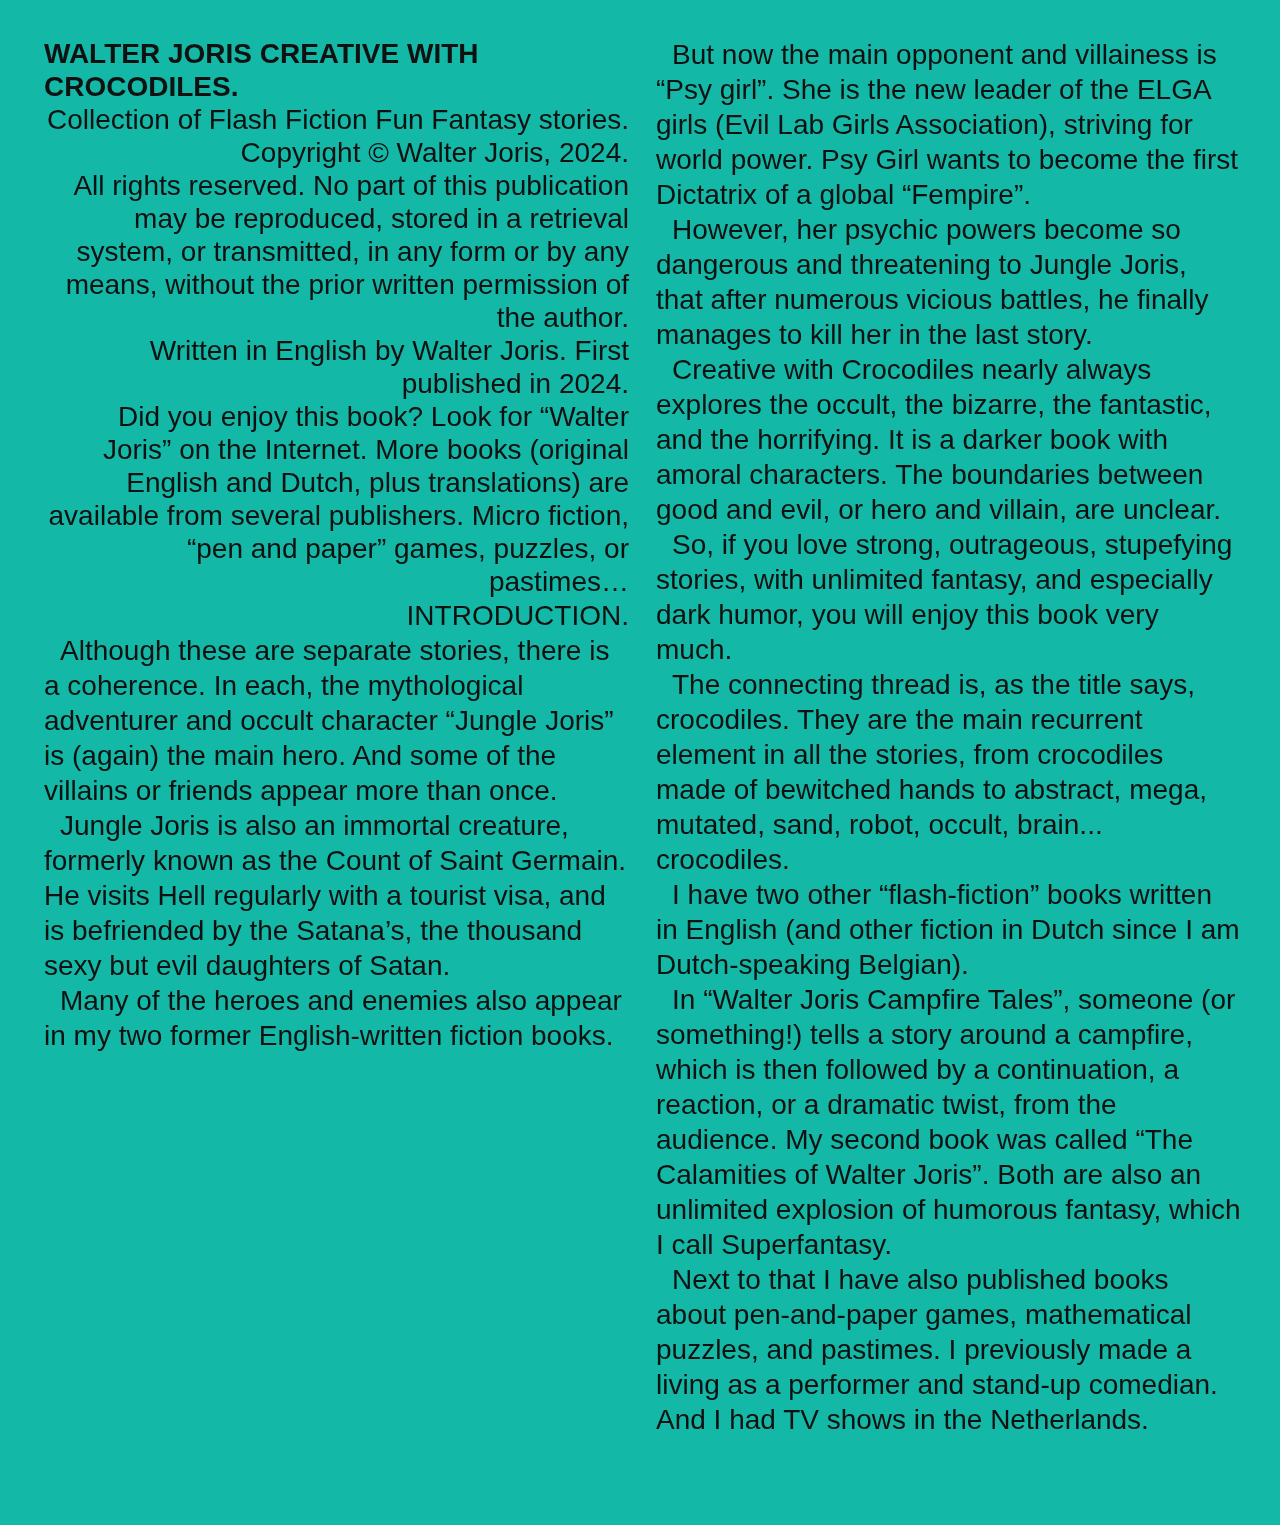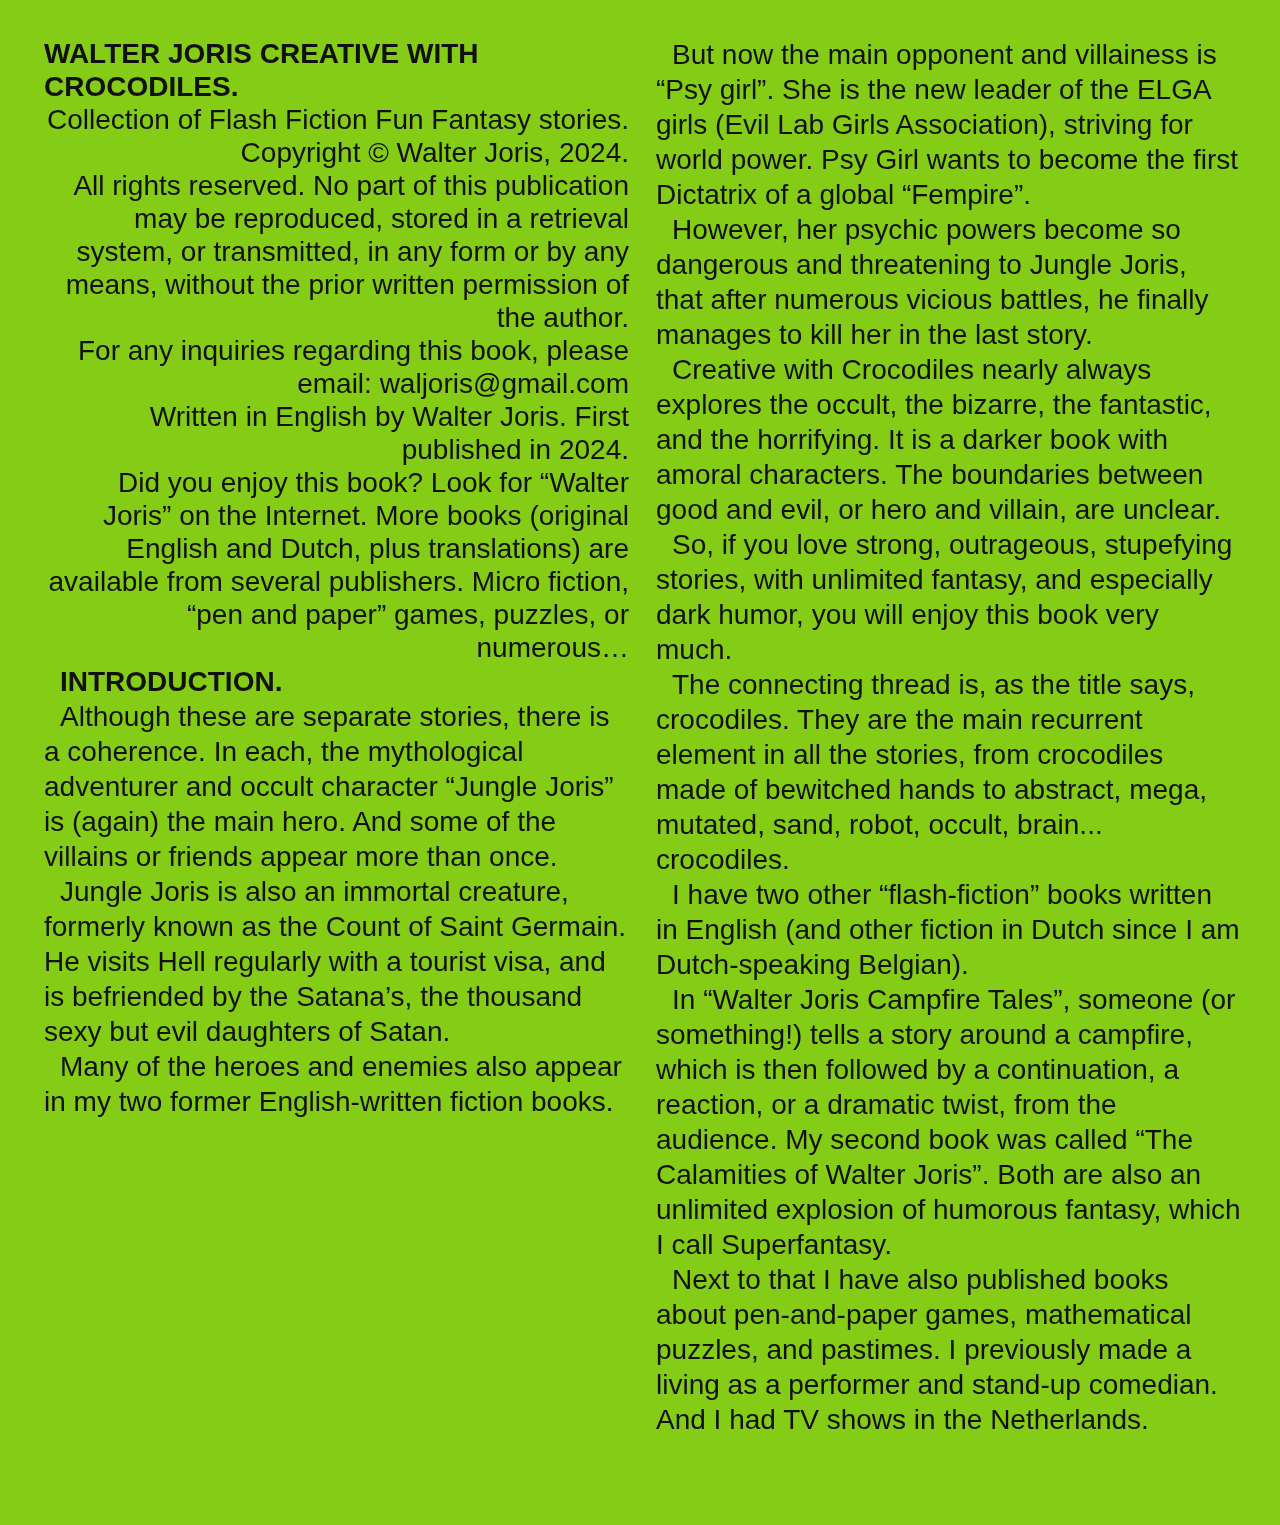--- a/index.html
+++ b/index.html
@@ -4,21 +4,21 @@
 <style>
   html, body {
     margin: 0;
     padding: 0;
     background: #ffffff;
   }
   .page {
     position: relative;
     width: 1280px;
     height: 1525px;
-    background: #84cc16;
+    background: #14b8a6;
     box-sizing: border-box;
     padding: 37px 0 0 44px;
     display: flex;
     gap: 27px;
     overflow: hidden;
     font-family: "Liberation Sans", "DejaVu Sans", sans-serif;
     color: #111111;
   }
   .col {
     width: 585px;
@@ -34,25 +34,26 @@
     font-size: 28px;
     line-height: 33px;
     margin: 0;
   }
   .front-matter p {
     line-height: 33px;
     text-indent: 0;
     text-align: right;
   }
   .section-heading {
-    font-weight: bold;
+    font-weight: normal;
     font-size: 28px;
     line-height: 35px;
     margin: 66px 0 0 0;
     text-indent: 16px;
+    text-align: right;
   }
   .intro p {
     line-height: 35px;
     text-indent: 16px;
   }
   .col-right p {
     line-height: 35px;
     text-indent: 16px;
   }
 </style>
@@ -62,23 +63,22 @@
 <div class="page">
 
   <div class="col col-left">
 
     <p class="book-title">WALTER JORIS CREATIVE WITH CROCODILES.</p>
 
     <div class="front-matter">
       <p>Collection of Flash Fiction Fun Fantasy stories.</p>
       <p>Copyright © Walter Joris, 2024.</p>
       <p>All rights reserved. No part of this publication may be reproduced, stored in a retrieval system, or transmitted, in any form or by any means, without the prior written permission of the author.</p>
-      <p>For any inquiries regarding this book, please email: waljoris@gmail.com</p>
       <p>Written in English by Walter Joris. First published in 2024.</p>
-      <p>Did you enjoy this book? Look for “Walter Joris” on the Internet. More books (original English and Dutch, plus translations) are available from several publishers. Micro fiction, “pen and paper” games, puzzles, or numerous…</p>
+      <p>Did you enjoy this book? Look for “Walter Joris” on the Internet. More books (original English and Dutch, plus translations) are available from several publishers. Micro fiction, “pen and paper” games, puzzles, or pastimes…</p>
     </div>
 
     <p class="section-heading">INTRODUCTION.</p>
 
     <div class="intro">
       <p>Although these are separate stories, there is a coherence. In each, the mythological adventurer and occult character “Jungle Joris” is (again) the main hero. And some of the villains or friends appear more than once.</p>
       <p>Jungle Joris is also an immortal creature, formerly known as the Count of Saint Germain. He visits Hell regularly with a tourist visa, and is befriended by the Satana’s, the thousand sexy but evil daughters of Satan.</p>
       <p>Many of the heroes and enemies also appear in my two former English-written fiction books.</p>
     </div>
 

